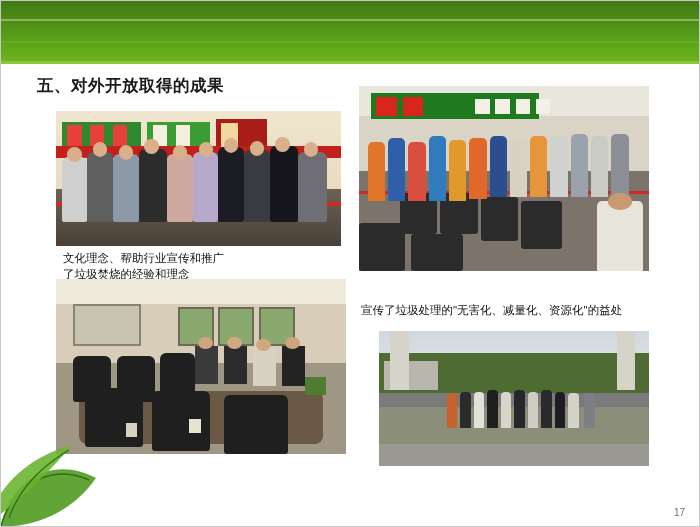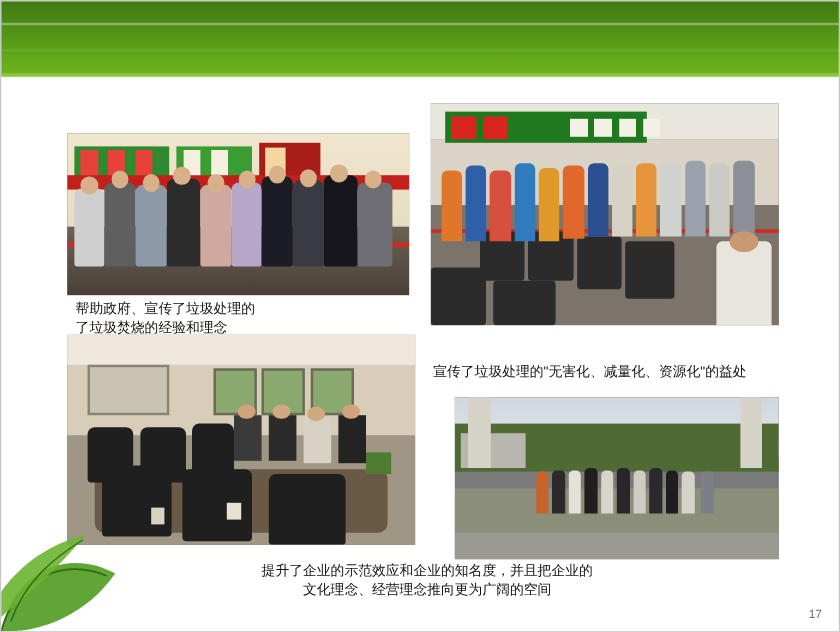--- a/index.html
+++ b/index.html
@@ -128,20 +128,21 @@
 <body>
 
 <div id="slide">
 
   <div class="banner">
     <div class="banner-line" style="top:18px;"></div>
     <div class="banner-line" style="top:40px;opacity:.25;"></div>
   </div>
   <div class="banner-bottom-edge"></div>
 
+  <div class="slide-title">五、对外开放取得的成果</div>
 
   <div class="photo" style="left:55px; top:110px; width:285px; height:135px;">
     <div class="p1-wallbg"></div>
     <div class="p1-floor"></div>
     <div class="p1-greenpanel"></div>
     <div class="p1-greenpanel2"></div>
     <div class="p1-redsign"></div>
     <div class="p1-redband" style="top:26%; height:9%; background:#c2201a;"></div>
 
     <div style="position:absolute;left:4%;top:10%;width:5%;height:16%;background:#e8413a;"></div>
@@ -207,21 +208,21 @@
     <div class="p2-kid" style="left:59%; top:27%; width:6%;  height:33%; background:#e6953a;"></div>
     <div class="p2-kid" style="left:66%; top:27%; width:6%;  height:33%; background:#cfd2ce;"></div>
     <div class="p2-kid" style="left:73%; top:26%; width:6%;  height:34%; background:#9aa3ad;"></div>
     <div class="p2-kid" style="left:80%; top:27%; width:6%;  height:33%; background:#c9cbc4;"></div>
     <div class="p2-kid" style="left:87%; top:26%; width:6%;  height:34%; background:#8c8f96;"></div>
 
     <div class="p2-kid" style="left:82%; top:62%; width:16%; height:38%; background:#e8e5dd;"></div>
     <div style="position:absolute;left:86%;top:58%;width:8%;height:9%;background:#c99a72;border-radius:50%;"></div>
   </div>
 
-  <div class="caption" style="left:62px; top:250px; width:280px;">帮助政府、宣传了垃圾处理的
+  <div class="caption" style="left:62px; top:250px; width:280px;">文化理念、帮助行业宣传和推广
 了垃圾焚烧的经验和理念</div>
 
   <div class="caption" style="left:360px; top:302px; width:330px;">宣传了垃圾处理的"无害化、减量化、资源化"的益处</div>
 
   <div class="photo" style="left:55px; top:278px; width:290px; height:175px;">
     <div class="p3-wall"></div>
     <div class="p3-ceil"></div>
     <div class="p3-screen"></div>
     <div class="p3-art" style="left:42%;"></div>
     <div class="p3-art" style="left:56%;"></div>
@@ -266,22 +267,20 @@
     <div class="p4-person" style="left:40%; top:44%; width:4%; height:28%; background:#1f1f1f;"></div>
     <div class="p4-person" style="left:45%; top:45%; width:4%; height:27%; background:#d8d5cb;"></div>
     <div class="p4-person" style="left:50%; top:44%; width:4%; height:28%; background:#27272b;"></div>
     <div class="p4-person" style="left:55%; top:45%; width:4%; height:27%; background:#cfcdc3;"></div>
     <div class="p4-person" style="left:60%; top:44%; width:4%; height:28%; background:#2a2a2e;"></div>
     <div class="p4-person" style="left:65%; top:45%; width:4%; height:27%; background:#1d1d22;"></div>
     <div class="p4-person" style="left:70%; top:46%; width:4%; height:26%; background:#d5d2c8;"></div>
     <div class="p4-person" style="left:76%; top:46%; width:4%; height:26%; background:#7d7f86;"></div>
   </div>
 
-  <div class="caption caption-center" style="left:120px; top:468px; width:470px;">提升了企业的示范效应和企业的知名度，并且把企业的
-文化理念、经营理念推向更为广阔的空间</div>
 
   <div class="leaf-wrap">
     <svg width="150" height="120" viewBox="0 0 150 120" xmlns="http://www.w3.org/2000/svg">
       <path d="M0 120 C 10 70, 55 50, 95 72 C 70 108, 30 122, 0 120 Z" fill="#5aa02c" opacity="0.95"></path>
       <path d="M0 120 C 12 76, 52 58, 88 74" stroke="#2f6b14" stroke-width="1.5" fill="none"></path>
       <path d="M-5 95 C 15 60, 50 44, 70 40 C 45 70, 20 92, -5 112 Z" fill="#6cb531" opacity="0.9"></path>
       <path d="M8 112 C 20 78, 45 58, 68 44" stroke="#2f6b14" stroke-width="1.2" fill="none"></path>
     </svg>
   </div>
 

